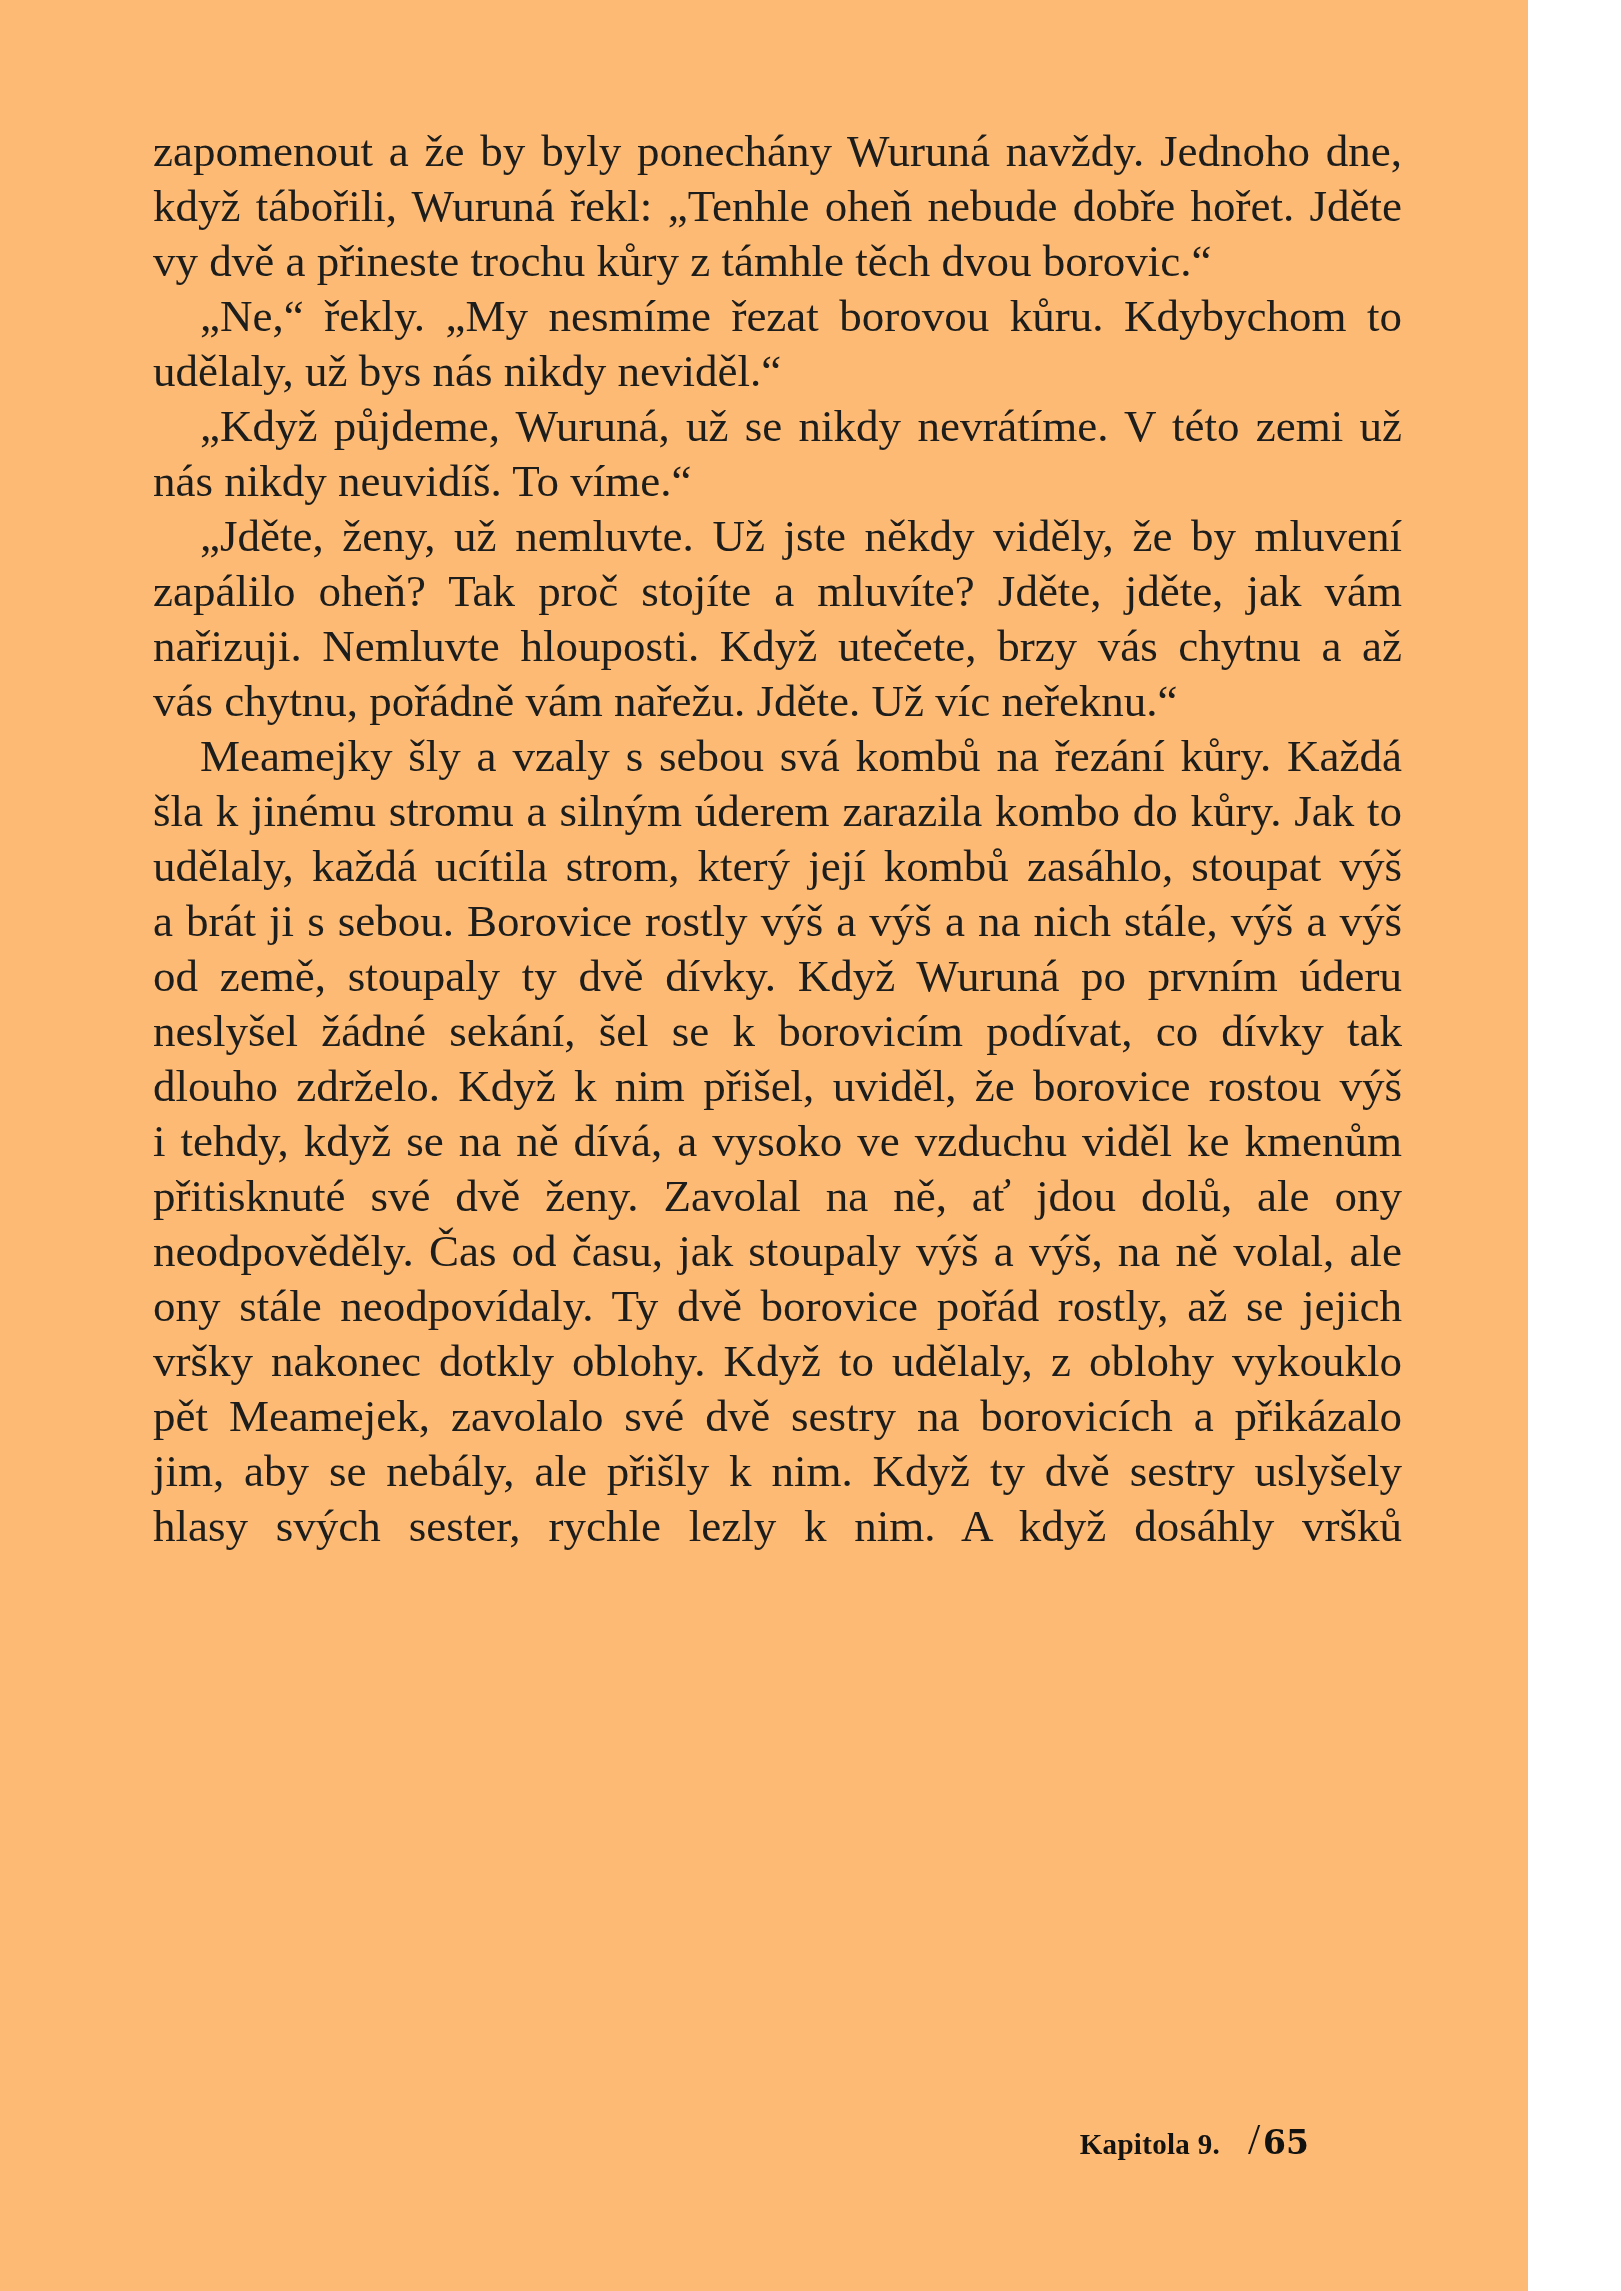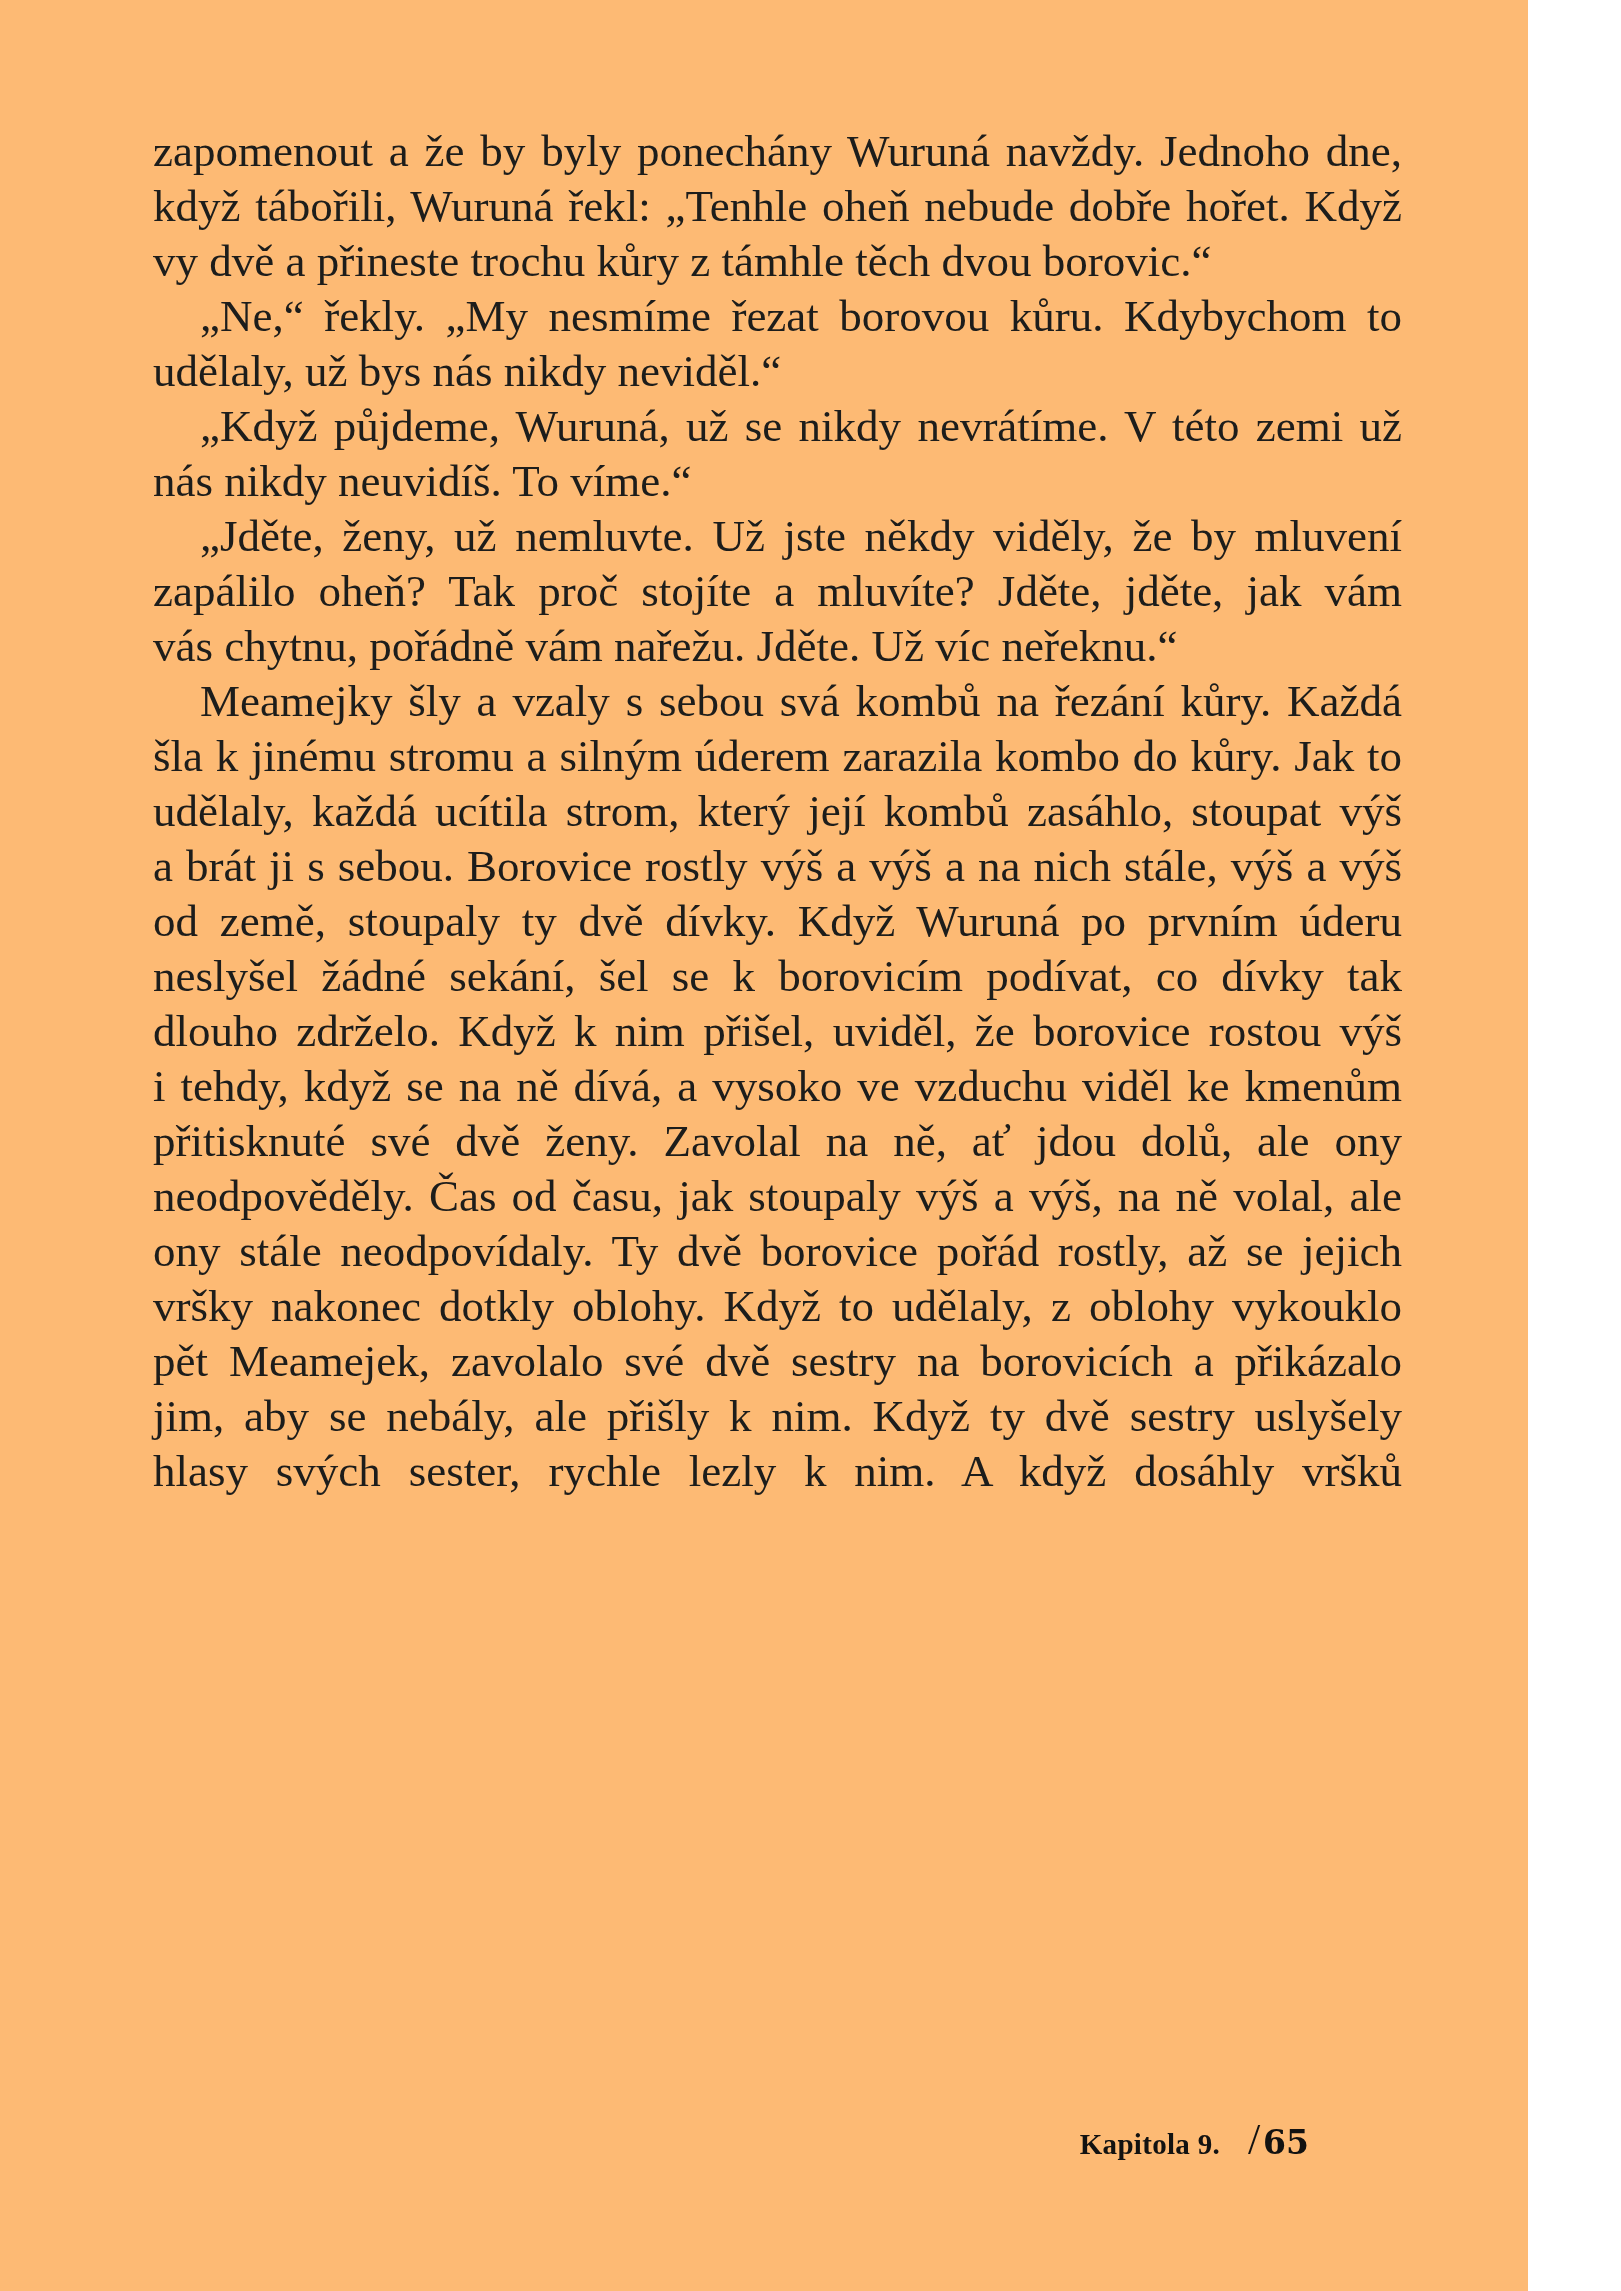--- a/index.html
+++ b/index.html
@@ -69,34 +69,35 @@
 </style>
 </head>
 <body>
 
 <div class="page">
 
   <div class="text-block">
 
   <div class="para">
         <div class="line">zapomenout a že by byly ponechány Wuruná navždy. Jednoho dne,</div>
-        <div class="line">když tábořili, Wuruná řekl: „Tenhle oheň nebude dobře hořet. Když</div>
+        <div class="line">když tábořili, Wuruná řekl: „Tenhle oheň nebude dobře hořet. Jděte</div>
         <div class="line para-end">vy dvě a přineste trochu kůry z támhle těch dvou borovic.“</div>
       </div>
       <div class="para indent">
         <div class="line">„Ne,“ řekly. „My nesmíme řezat borovou kůru. Kdybychom to</div>
         <div class="line para-end">udělaly, už bys nás nikdy neviděl.“</div>
       </div>
       <div class="para indent">
         <div class="line">„Když půjdeme, Wuruná, už se nikdy nevrátíme. V této zemi už</div>
         <div class="line para-end">nás nikdy neuvidíš. To víme.“</div>
       </div>
       <div class="para indent">
         <div class="line">„Jděte, ženy, už nemluvte. Už jste někdy viděly, že by mluvení</div>
         <div class="line">zapálilo oheň? Tak proč stojíte a mluvíte? Jděte, jděte, jak vám</div>
+        <div class="line">nařizuji. Nemluvte hlouposti. Když utečete, brzy vás chytnu a až</div>
         <div class="line para-end">vás chytnu, pořádně vám nařežu. Jděte. Už víc neřeknu.“</div>
       </div>
       <div class="para indent">
         <div class="line">Meamejky šly a vzaly s sebou svá kombů na řezání kůry. Každá</div>
         <div class="line">šla k jinému stromu a silným úderem zarazila kombo do kůry. Jak to</div>
         <div class="line">udělaly, každá ucítila strom, který její kombů zasáhlo, stoupat výš</div>
         <div class="line">a brát ji s sebou. Borovice rostly výš a výš a na nich stále, výš a výš</div>
         <div class="line">od země, stoupaly ty dvě dívky. Když Wuruná po prvním úderu</div>
         <div class="line">neslyšel žádné sekání, šel se k borovicím podívat, co dívky tak</div>
         <div class="line">dlouho zdrželo. Když k nim přišel, uviděl, že borovice rostou výš</div>

